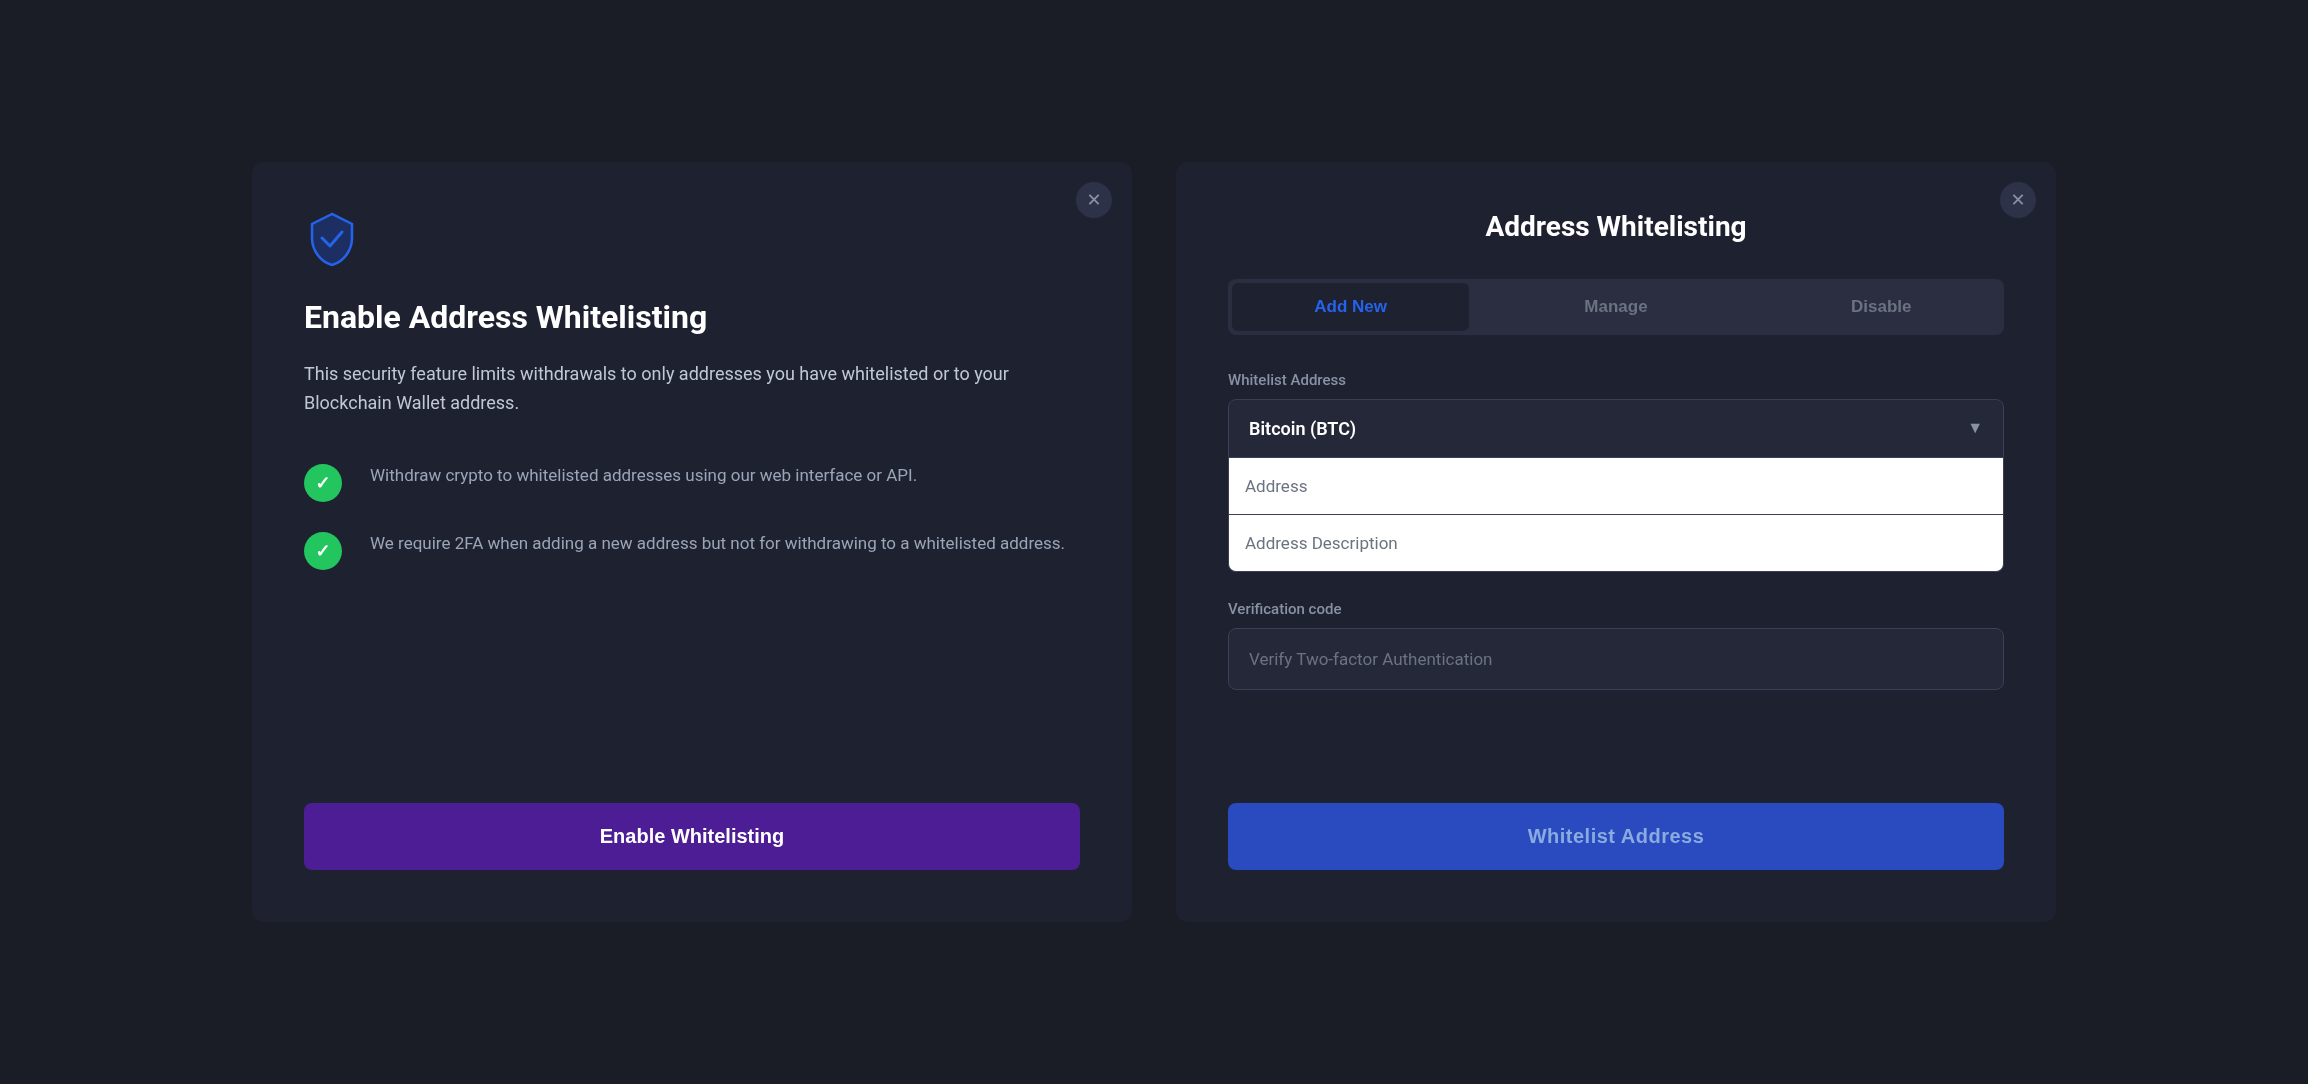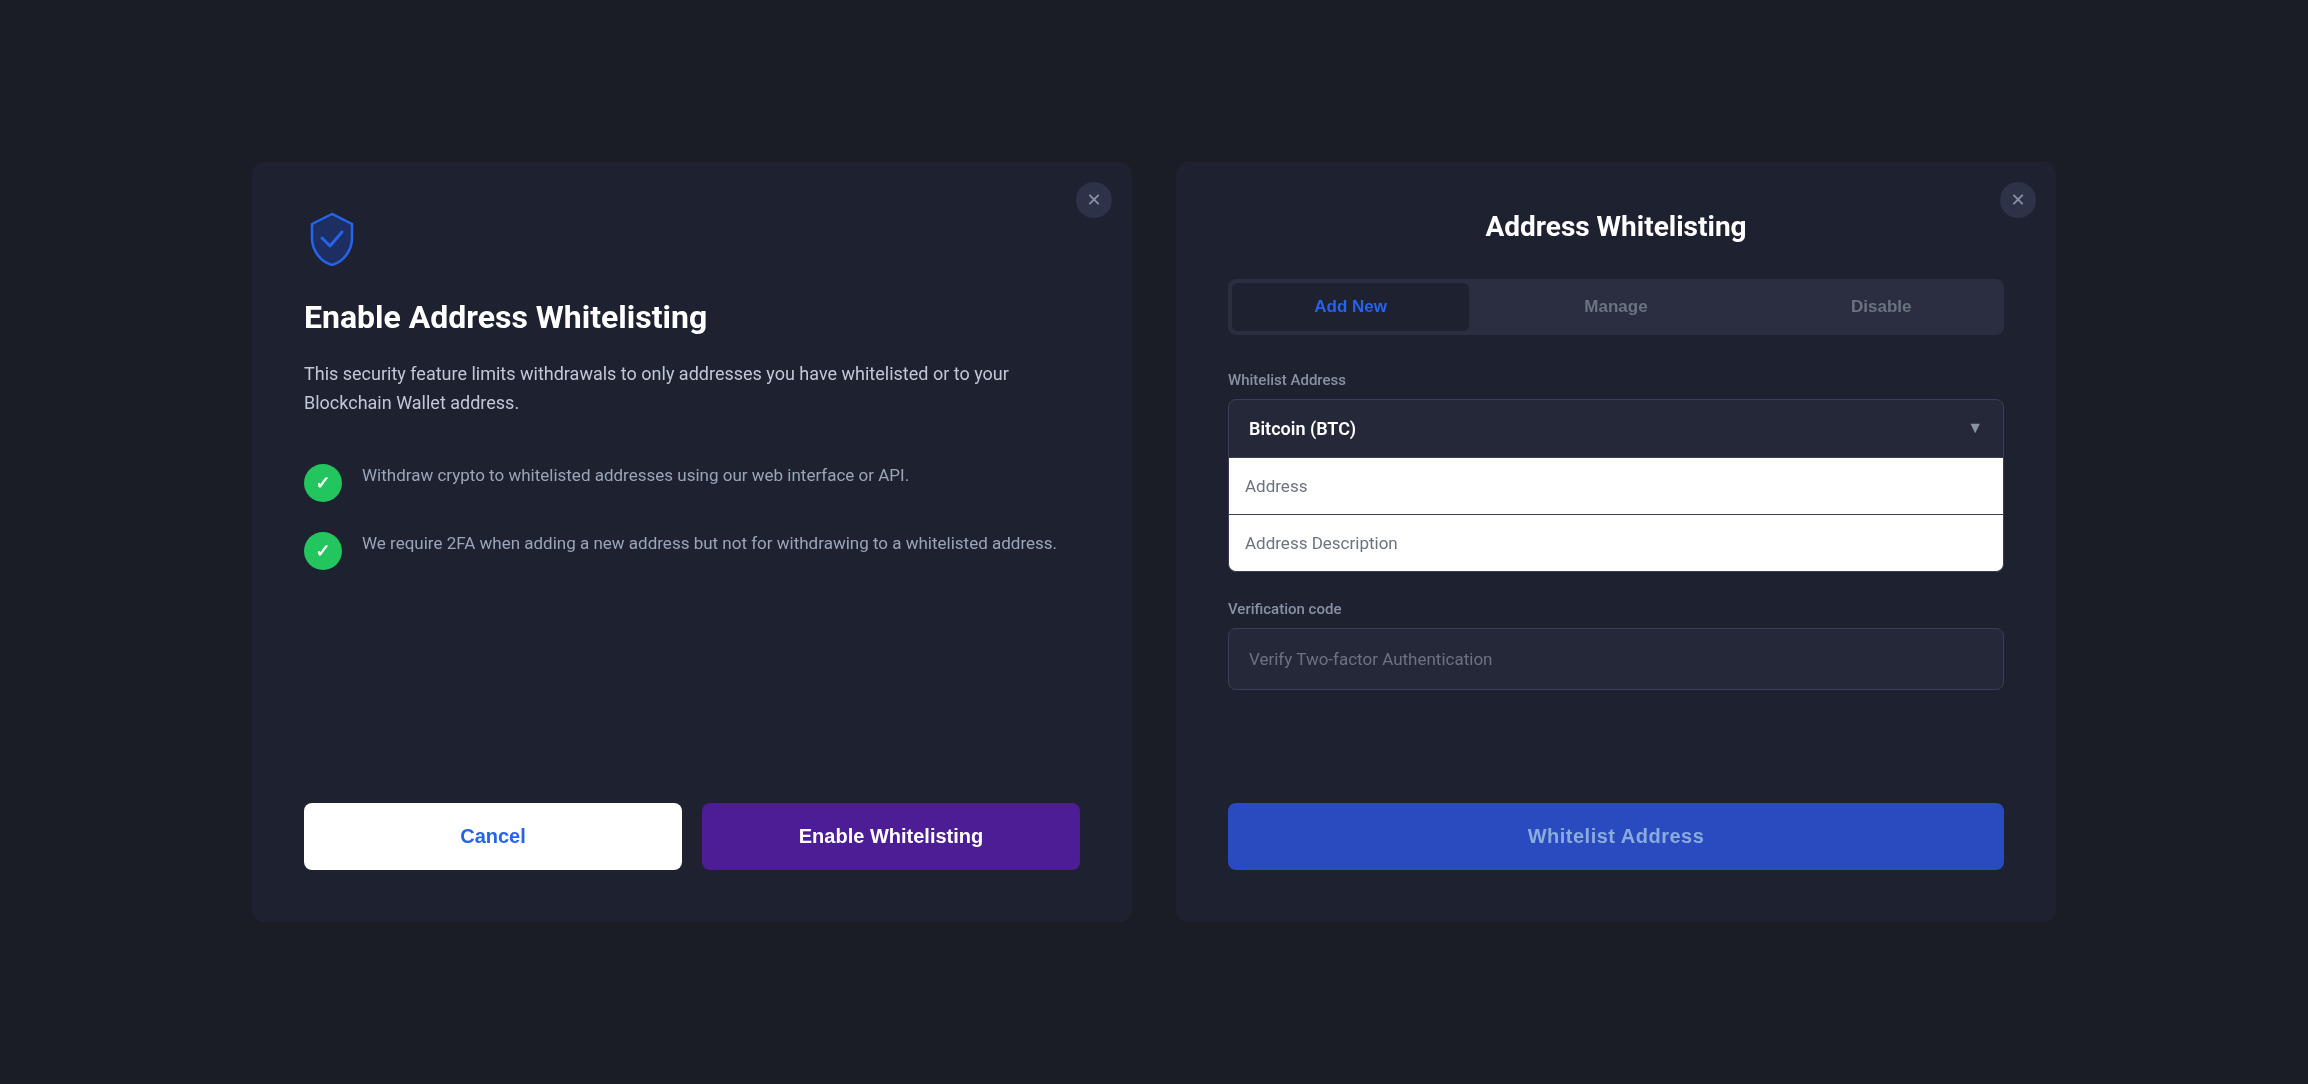--- a/index.html
+++ b/index.html
@@ -73,21 +73,21 @@
       display: flex;
       flex-direction: column;
       gap: 28px;
       margin-bottom: 60px;
       flex: 1;
     }
 
     .feature-item {
       display: flex;
       align-items: flex-start;
-      gap: 20px;
+      gap: 28px;
       text-align: center;
     }
 
     .check-circle {
       width: 38px;
       height: 38px;
       border-radius: 50%;
       background: #22c55e;
       flex-shrink: 0;
       display: flex;
@@ -304,21 +304,20 @@
         <div class="check-circle"></div>
         <p class="feature-text">Withdraw crypto to whitelisted addresses using our web interface or API.</p>
       </div>
       <div class="feature-item">
         <div class="check-circle"></div>
         <p class="feature-text">We require 2FA when adding a new address but not for withdrawing to a whitelisted address.</p>
       </div>
     </div>
 
     <div class="button-row">
-      <button class="btn-cancel">Cancel</button>
       <button class="btn-enable">Enable Whitelisting</button>
     </div>
   </div>
 
   <div class="panel right-panel">
     <button class="close-btn">
       <span>✕</span>
     </button>
 
     <h1>Address Whitelisting</h1>

